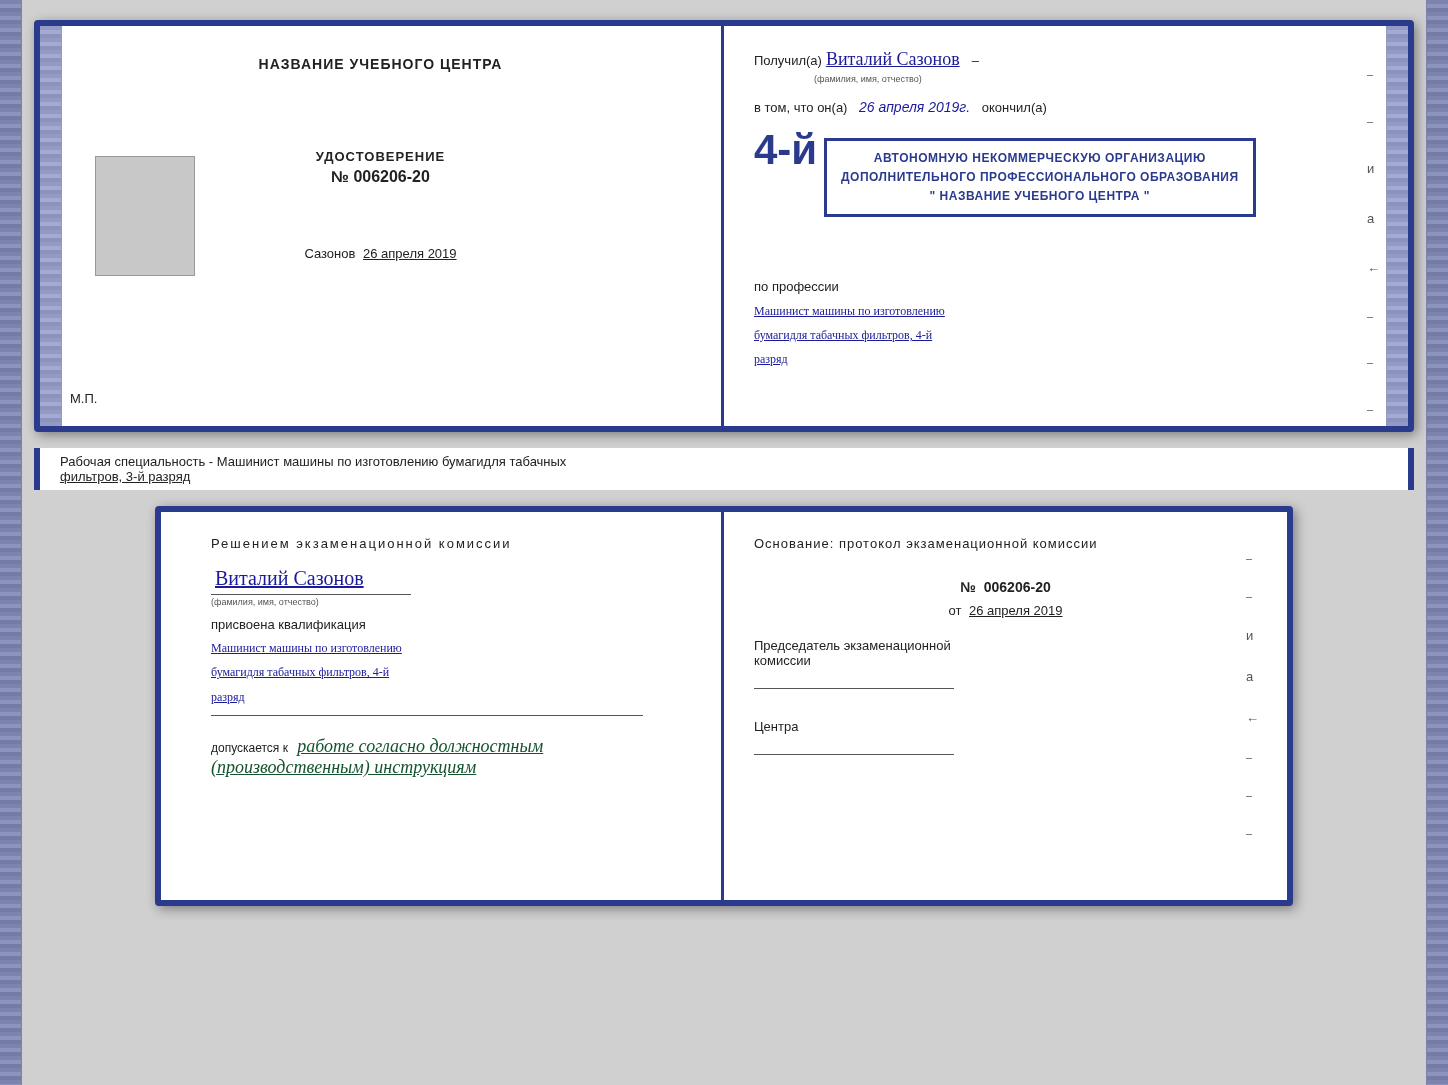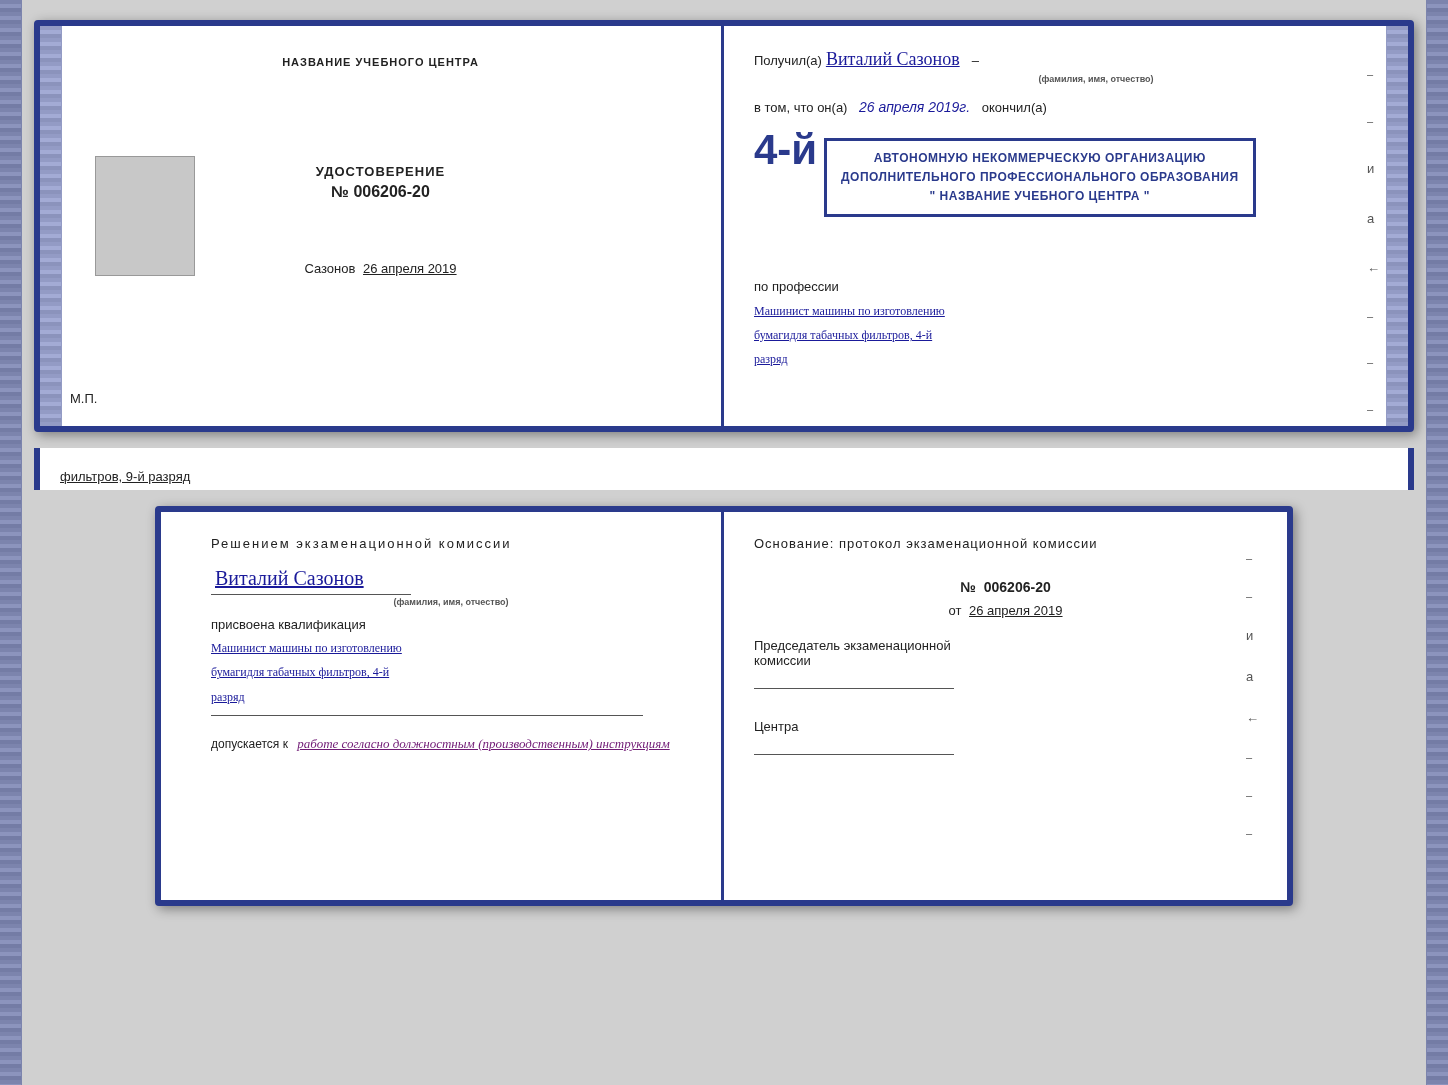--- a/index.html
+++ b/index.html
@@ -71,25 +71,25 @@
         #2a3a8c 0px, #2a3a8c 4px,
         #4a5aac 4px, #4a5aac 8px,
         #1a2a7c 8px, #1a2a7c 12px
       );
       opacity: 0.5;
       border-right: 1px solid #2a3a8c;
     }
 
     .center-title {
       text-align: right;
-      font-size: 11px;
+      font-size: 14px;
       font-weight: bold;
       letter-spacing: 1px;
       color: #222;
-      margin-bottom: 36px;
+      margin-bottom: 17px;
       text-transform: uppercase;
     }
 
     .photo-placeholder {
       width: 100px;
       height: 120px;
       background: #c8c8c8;
       border: 1px solid #999;
       position: absolute;
       left: 55px;
@@ -151,23 +151,22 @@
     .handwritten-sm {
       font-family: Liberation Sans, sans-serif;
       font-size: 14px;
       color: #1a1a9a;
       font-style: italic;
     }
 
     .small-caption {
       font-size: 9px;
       color: #555;
-      text-align: center;
+      text-align: left;
       display: block;
-      font-weight: bold;
     }
 
     .vtom-block {
       margin: 10px 0;
       font-size: 13px;
       color: #222;
     }
 
     .stamp-box {
       border: 3px solid #2a3a8c;
@@ -258,22 +257,22 @@
 
     .dopuskaetsya {
       margin-top: 20px;
       font-size: 12px;
       color: #222;
     }
 
     .italic-handwritten {
       font-family: 'Segoe Script', 'Brush Script MT', cursive;
       font-style: italic;
-      font-size: 13px;
-      color: #701a75;
+      font-size: 18px;
+      color: #14532d;
       text-decoration: underline;
     }
   </style>
 </head>
 <body>
 
 <div class="certificate-book">
 
   <div class="left-stripe"></div>
 
@@ -335,22 +334,23 @@
       <span>–</span>
       <span>–</span>
       <span>–</span>
     </div>
   </div>
 
   <div class="right-stripe"></div>
 </div>
 
 <div class="bottom-label">
+  <span>Рабочая специальность - Машинист машины по изготовлению бумагидля табачных</span>
   <br>
-  <span class="underline">фильтров, 9-й разряд</span>
+  <span class="underline">фильтров, 3-й разряд</span>
 </div>
 
 <div class="certificate-book2">
 
   <div class="left-stripe"></div>
 
   <div class="page2-left">
     <div class="section-title" style="letter-spacing:2px;">Решением  экзаменационной  комиссии</div>
 
     <div style="margin: 16px 0 4px 0;">

